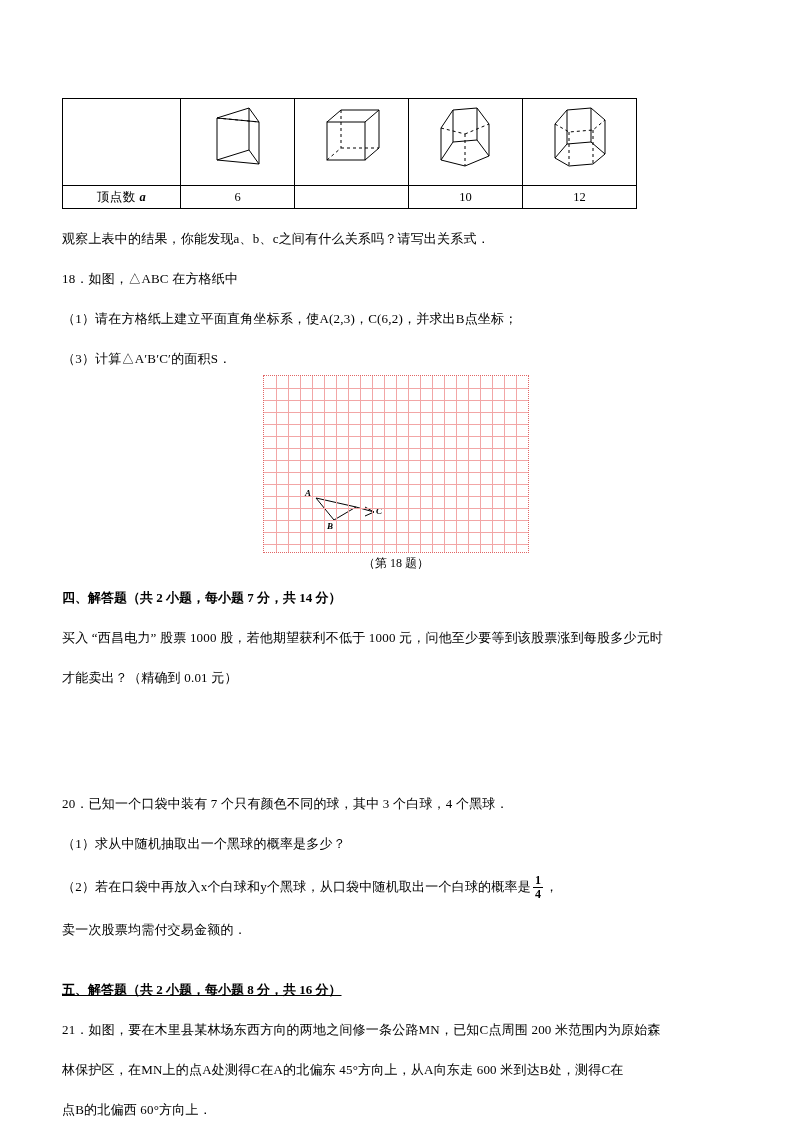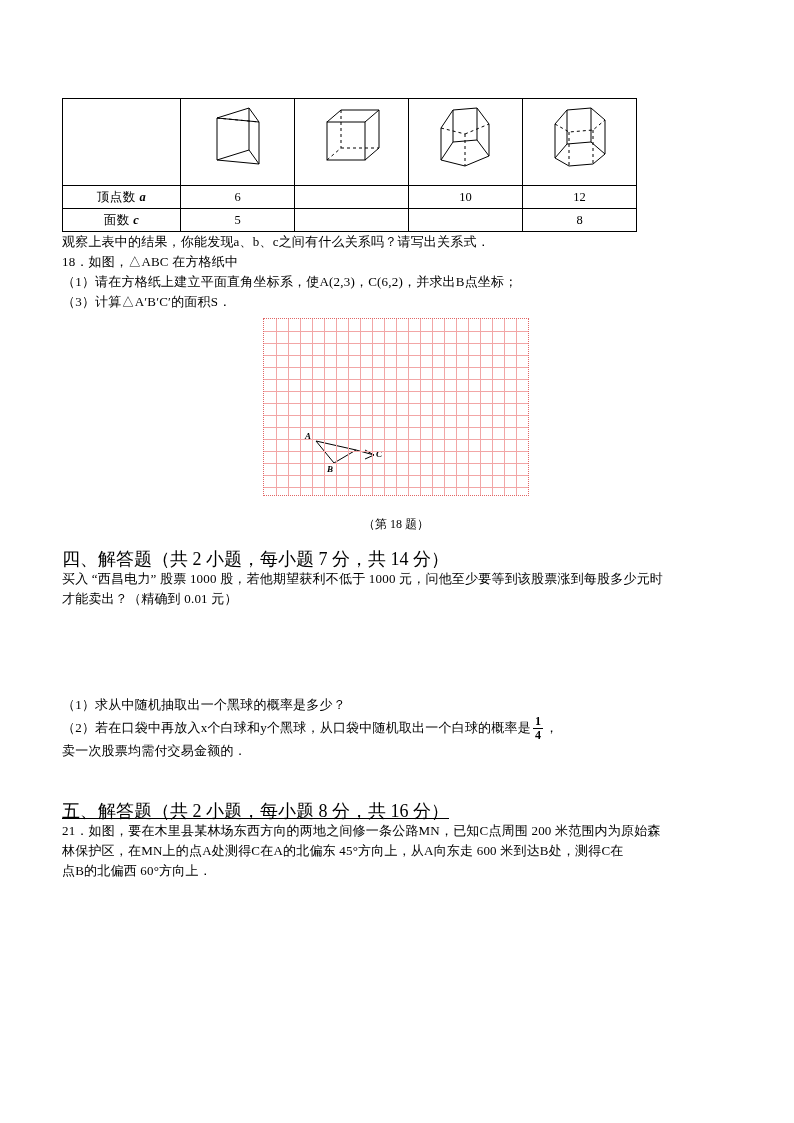--- a/index.html
+++ b/index.html
@@ -43,27 +43,27 @@
     letter-spacing:.5px;
   }
   td.lbl b{ font-style:italic; font-weight:bold; }
   .col0{ width:118px; }
   .colx{ width:114px; }
   
   p{ margin:0; }
   .para{
     font-size:13px;
     line-height:20px;
-    margin-top:0;
+    margin-top:20px;
     letter-spacing:.2px;
   }
   .para.sp{ }
   .sect{
-    font-size:18px;
-    font-weight:normal;
+    font-size:13px;
+    font-weight:bold;
     margin-top:16px;
     line-height:20px;
   }
   .sect.underline{ text-decoration:underline; }
   
   .figwrap{
     width:100%;
     display:flex;
     flex-direction:column;
     align-items:center;
@@ -74,21 +74,21 @@
     position:relative;
     border:1px dotted #e06666;
   }
   .gridbox .vl,.gridbox .hl{
     position:absolute;background:#f2a6a6;
   }
   .gridbox .vl{ width:1px;top:0;bottom:0; }
   .gridbox .hl{ height:1px;left:0;right:0; }
   .figcap{
     font-size:12px;
-    margin-top:20px;
+    margin-top:2px;
   }
   .tri-lbl{
     position:absolute;
     font-size:9px;
     font-style:italic;
     font-weight:bold;
   }
   
   .frac{
     display:inline-block;
@@ -183,27 +183,20 @@
           </svg>
         </td>
       </tr>
 
       <tr>
         <td class="lbl"><span>顶点数 </span><b>a</b></td>
         <td>6</td>
         <td></td>
         <td>10</td>
         <td>12</td>
-      </tr>
-      <tr>
-        <td class="lbl"><span>面数 </span><b>c</b></td>
-        <td>5</td>
-        <td></td>
-        <td></td>
-        <td>8</td>
       </tr>
     </tbody>
       </table>
 
     <p class="para">观察上表中的结果，你能发现a、b、c之间有什么关系吗？请写出关系式．</p>
 
     <p class="para sp">18．如图，△ABC 在方格纸中</p>
     <p class="para">（1）请在方格纸上建立平面直角坐标系，使A(2,3)，C(6,2)，并求出B点坐标；</p>
     <p class="para">（3）计算△A′B′C′的面积S．</p>
 
@@ -258,20 +251,21 @@
       <div class="figcap">（第 18 题）</div>
     </div>
 
     <p class="sect">四、解答题（共 2 小题，每小题 7 分，共 14 分）</p>
 
     <p class="para">买入 “西昌电力” 股票 1000 股，若他期望获利不低于 1000 元，问他至少要等到该股票涨到每股多少元时</p>
     <p class="para">才能卖出？（精确到 0.01 元）</p>
 
     <div class="gap-lg"></div>
 
+    <p class="para">20．已知一个口袋中装有 7 个只有颜色不同的球，其中 3 个白球，4 个黑球．</p>
     <p class="para">（1）求从中随机抽取出一个黑球的概率是多少？</p>
     <p class="para">
       <span>（2）若在口袋中再放入x个白球和y个黑球，从口袋中随机取出一个白球的概率是</span><span class="frac"><span class="num">1</span><span class="den">4</span></span><span>，</span>
     </p>
     <p class="para">卖一次股票均需付交易金额的．</p>
 
     <div class="gap-md"></div>
 
     <p class="sect underline">五、解答题（共 2 小题，每小题 8 分，共 16 分）</p>
     <p class="para">21．如图，要在木里县某林场东西方向的两地之间修一条公路MN，已知C点周围 200 米范围内为原始森</p>

